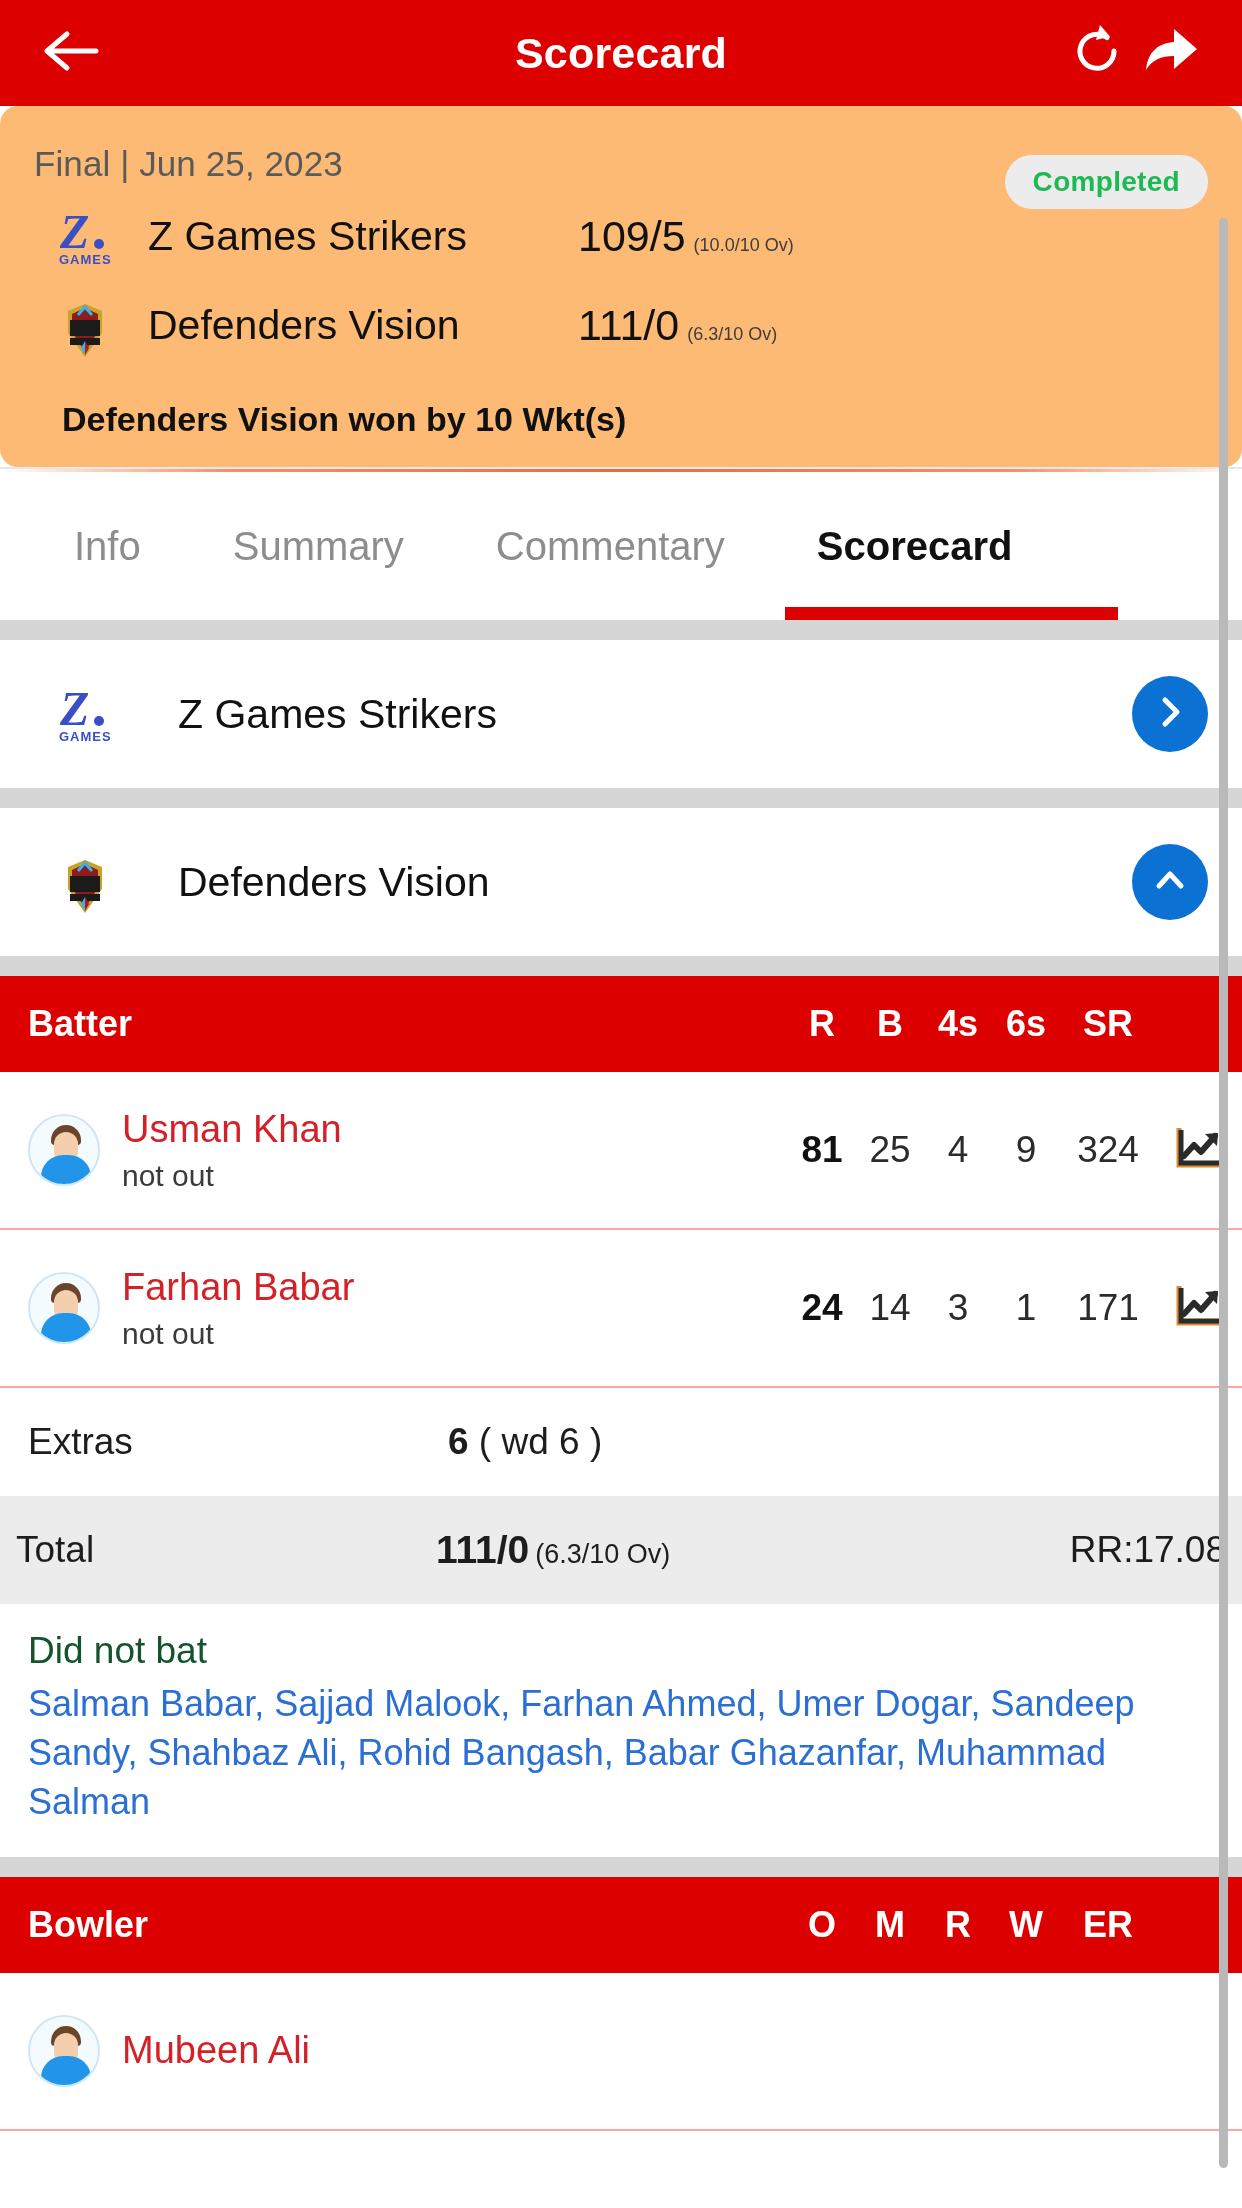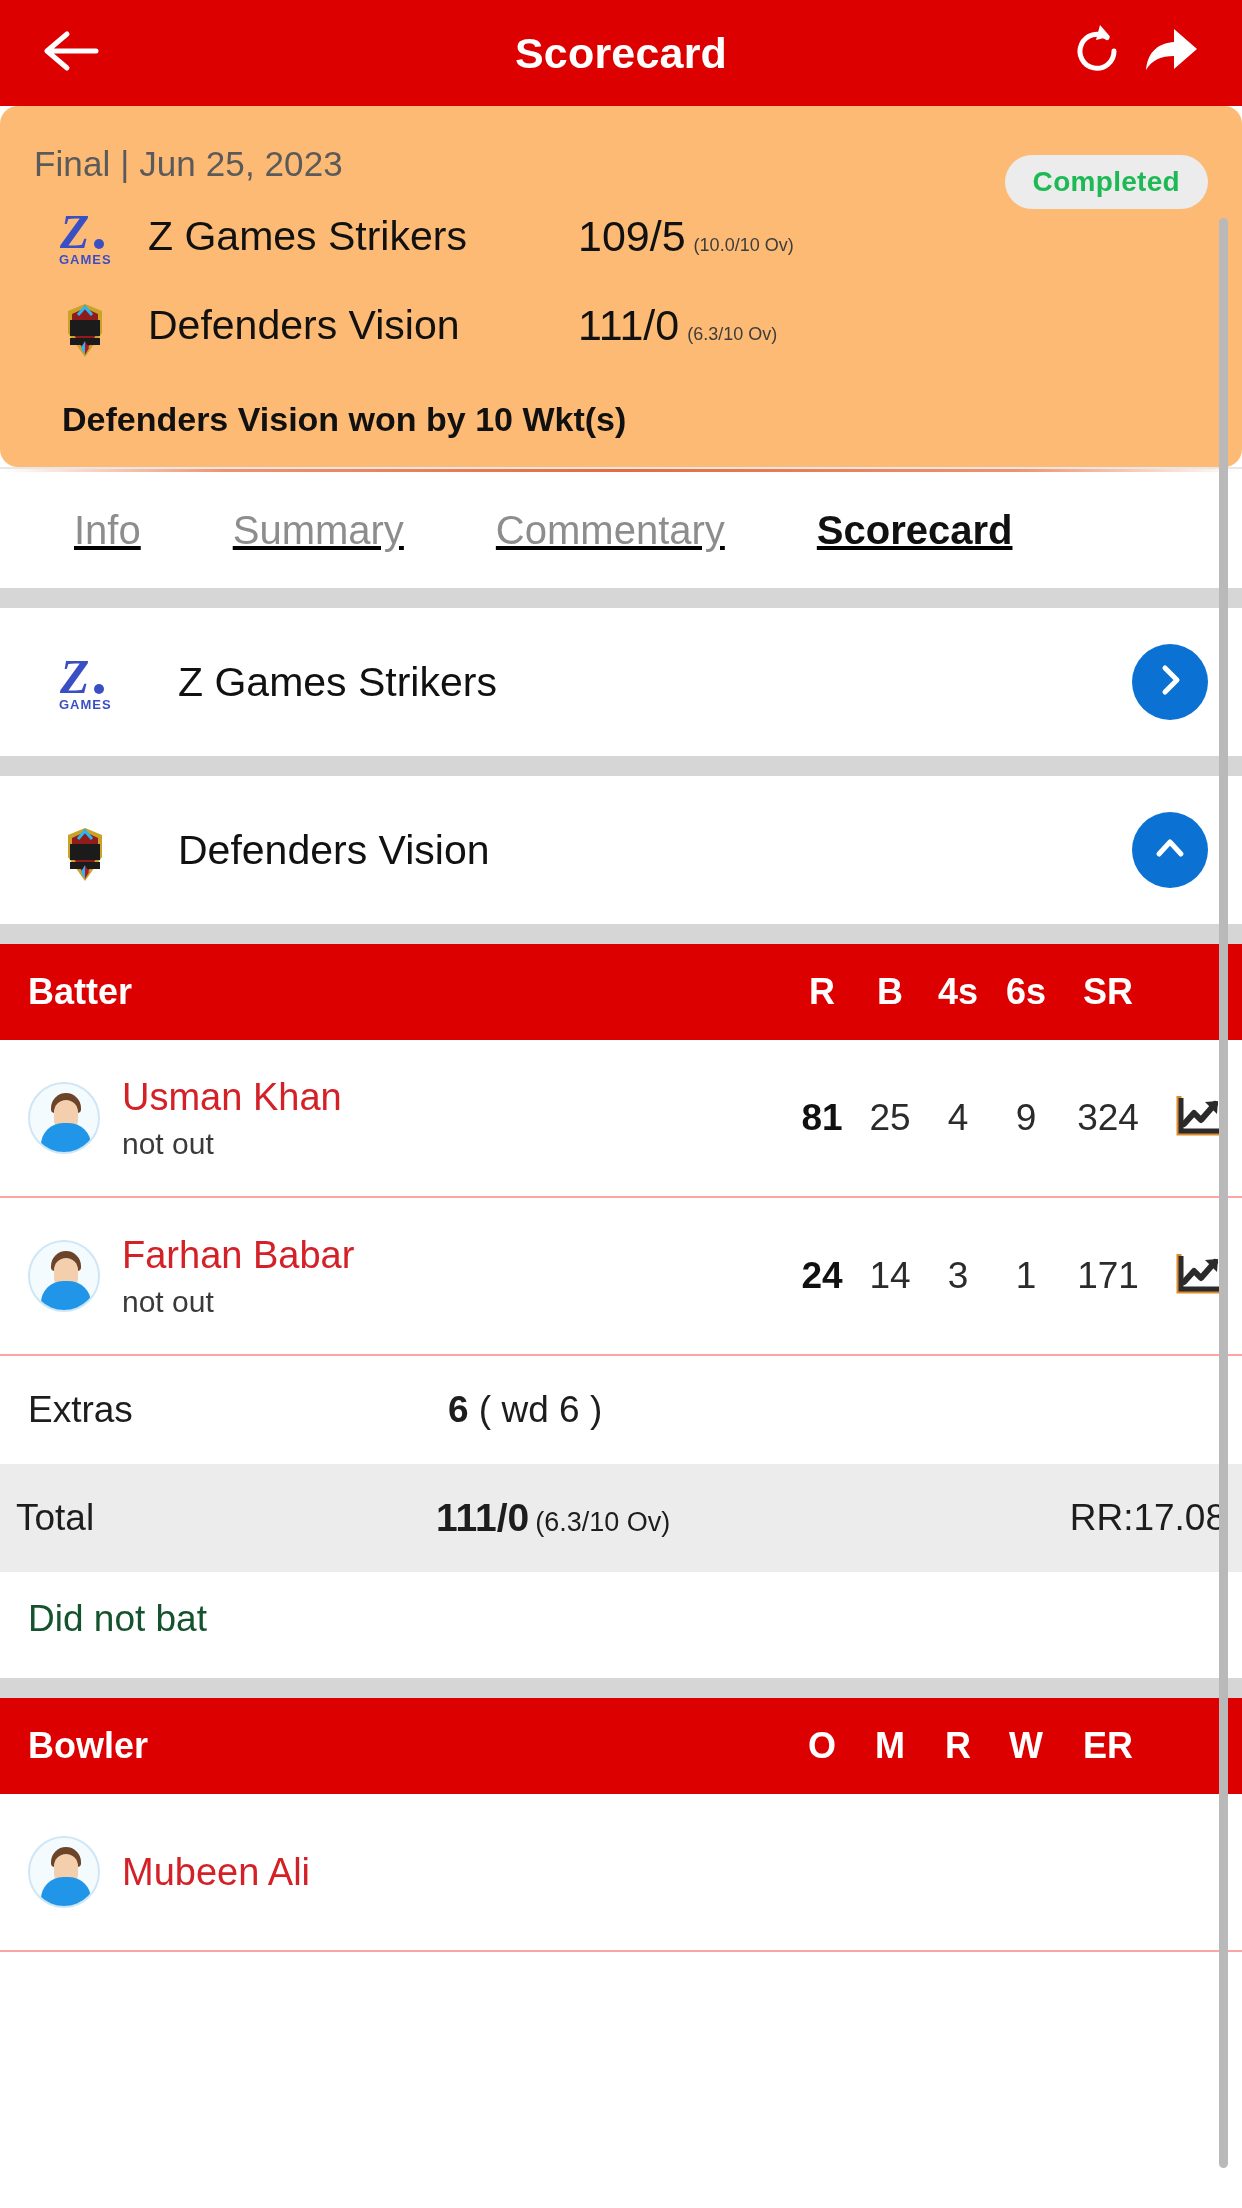--- a/index.html
+++ b/index.html
@@ -126,27 +126,26 @@
        rgba(236,110,60,0.75) 18%,
        rgba(226,80,30,0.85) 50%,
        rgba(236,110,60,0.75) 82%,
        rgba(255,255,255,1) 100%);
     border-top: 2px solid #e7e7e7;
   }
 
   
   .tabbar {
     position: relative;
-    height: 116px;
+    height: 148px;
     background: #ffffff;
     display: flex;
     align-items: center;
     padding-left: 28px;
     overflow: hidden;
-    text-decoration: underline;
   }
   .tab {
     font-size: 40px;
     color: #8d8d8d;
     padding: 0 46px;
     height: 148px;
     line-height: 148px;
     white-space: nowrap;
     position: relative;
   }
@@ -551,20 +550,21 @@
     <div class="total-row">
       <div class="lbl">Total</div>
       <div>
         <span class="tot">111/0</span><span class="tot-ov">(6.3/10 Ov)</span>
       </div>
       <div class="rr">RR:17.08</div>
     </div>
 
     <div class="dnb">
       <div class="dnb-title">Did not bat</div>
+      <div class="dnb-names">Salman Babar, Sajjad Malook, Farhan Ahmed, Umer Dogar, Sandeep Sandy, Shahbaz Ali, Rohid Bangash, Babar Ghazanfar, Muhammad Salman</div>
     </div>
 
     <div class="section-gap"></div>
 
     <div class="tbl-head">
       <div class="th-name">Bowler</div>
       <div class="col">O</div>
       <div class="col">M</div>
       <div class="col">R</div>
       <div class="col">W</div>

